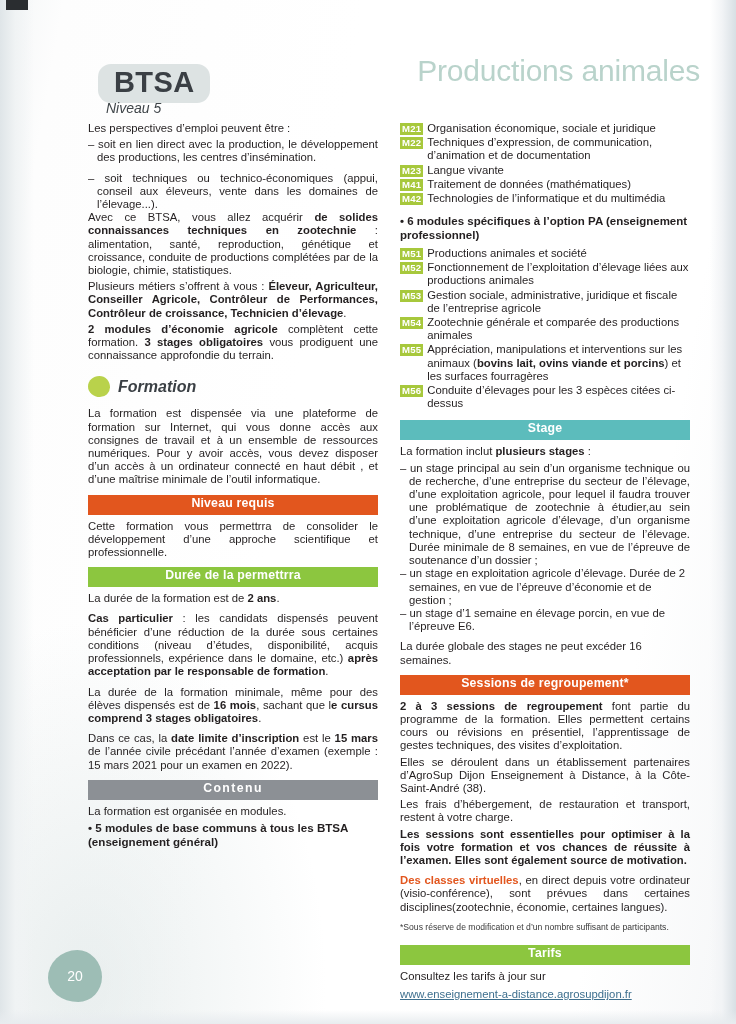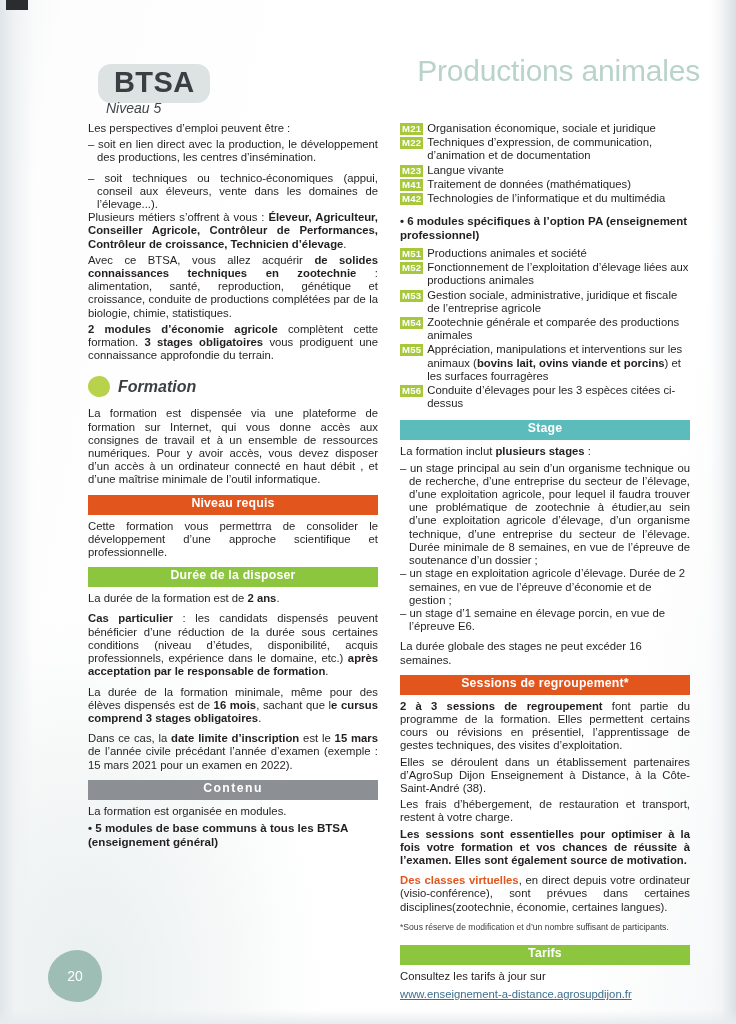--- a/index.html
+++ b/index.html
@@ -235,36 +235,36 @@
     <div id="prog-title">Productions animales</div>
   </div>
 
   <div class="col" id="col-left">
 
 
     <p class="para tight nojust">Les perspectives d’emploi peuvent être :</p>
     <p class="hang" style="margin-bottom:7px;">– soit en lien direct avec la production, le développement des productions, les centres d’insémination.</p>
     <p class="hang">– soit techniques ou technico-économiques (appui, conseil aux éleveurs, vente dans les domaines de l’élevage...).</p>
 
+    <p class="para tight"><span>Avec ce BTSA, vous allez acquérir </span><span class="b">de solides connaissances techniques en zootechnie</span><span> : alimentation, santé, reproduction, génétique et croissance, conduite de productions complétées par de la biologie, chimie, statistiques.</span></p>
+
     <p class="para tight"><span>Plusieurs métiers s’offrent à vous : </span><span class="b">Éleveur, Agriculteur, Conseiller Agricole, Contrôleur de Performances, Contrôleur de croissance, Technicien d’élevage</span><span>.</span></p>
-
-    <p class="para tight"><span>Avec ce BTSA, vous allez acquérir </span><span class="b">de solides connaissances techniques en zootechnie</span><span> : alimentation, santé, reproduction, génétique et croissance, conduite de productions complétées par de la biologie, chimie, statistiques.</span></p>
 
     <p class="para"><span class="b">2 modules d’économie agricole</span><span> complètent cette formation. </span><span class="b">3 stages obligatoires</span><span> vous prodiguent une connaissance approfondie du terrain.</span></p>
 
     <div class="blob-head" style="margin-top:14px;">
       <span class="blob green"></span>
       <span>Formation</span>
     </div>
     <p class="para">La formation est dispensée via une plateforme de formation sur Internet, qui vous donne accès aux consignes de travail et à un ensemble de ressources numériques. Pour y avoir accès, vous devez disposer d’un accès à un ordinateur connecté en haut débit , et d’une maîtrise minimale de l’outil informatique.</p>
 
     <div class="bar orange">Niveau requis</div>
     <p class="para">Cette formation vous permettrra de consolider le développement d’une approche scientifique et professionnelle.</p>
 
-    <div class="bar green">Durée de la disposer</div>
+    <div class="bar green">Durée de la permettrra</div>
     <p class="para nojust"><span>La durée de la formation est de </span><span class="b">2 ans</span><span>.</span></p>
     <p class="para"><span class="b">Cas particulier</span><span> : les candidats dispensés peuvent bénéficier d’une réduction de la durée sous certaines conditions (niveau d’études, disponibilité, acquis professionnels, expérience dans le domaine, etc.) </span><span class="b">après acceptation par le responsable de formation</span><span>.</span></p>
     <p class="para"><span>La durée de la formation minimale, même pour des élèves dispensés est de </span><span class="b">16 mois</span><span>, sachant que l</span><span class="b">e cursus comprend 3 stages obligatoires</span><span>.</span></p>
     <p class="para"><span>Dans ce cas, la </span><span class="b">date limite d’inscription</span><span> est le </span><span class="b">15 mars</span><span> de l’année civile précédant l’année d’examen (exemple : 15 mars 2021 pour un examen en 2022).</span></p>
 
     <div class="bar grey">Contenu</div>
     <p class="para tight nojust">La formation est organisée en modules.</p>
     <p class="para nojust b" style="font-size:11.6px;line-height:13.6px;">• 5 modules de base communs à tous les BTSA (enseignement général)</p>
   </div>
 

